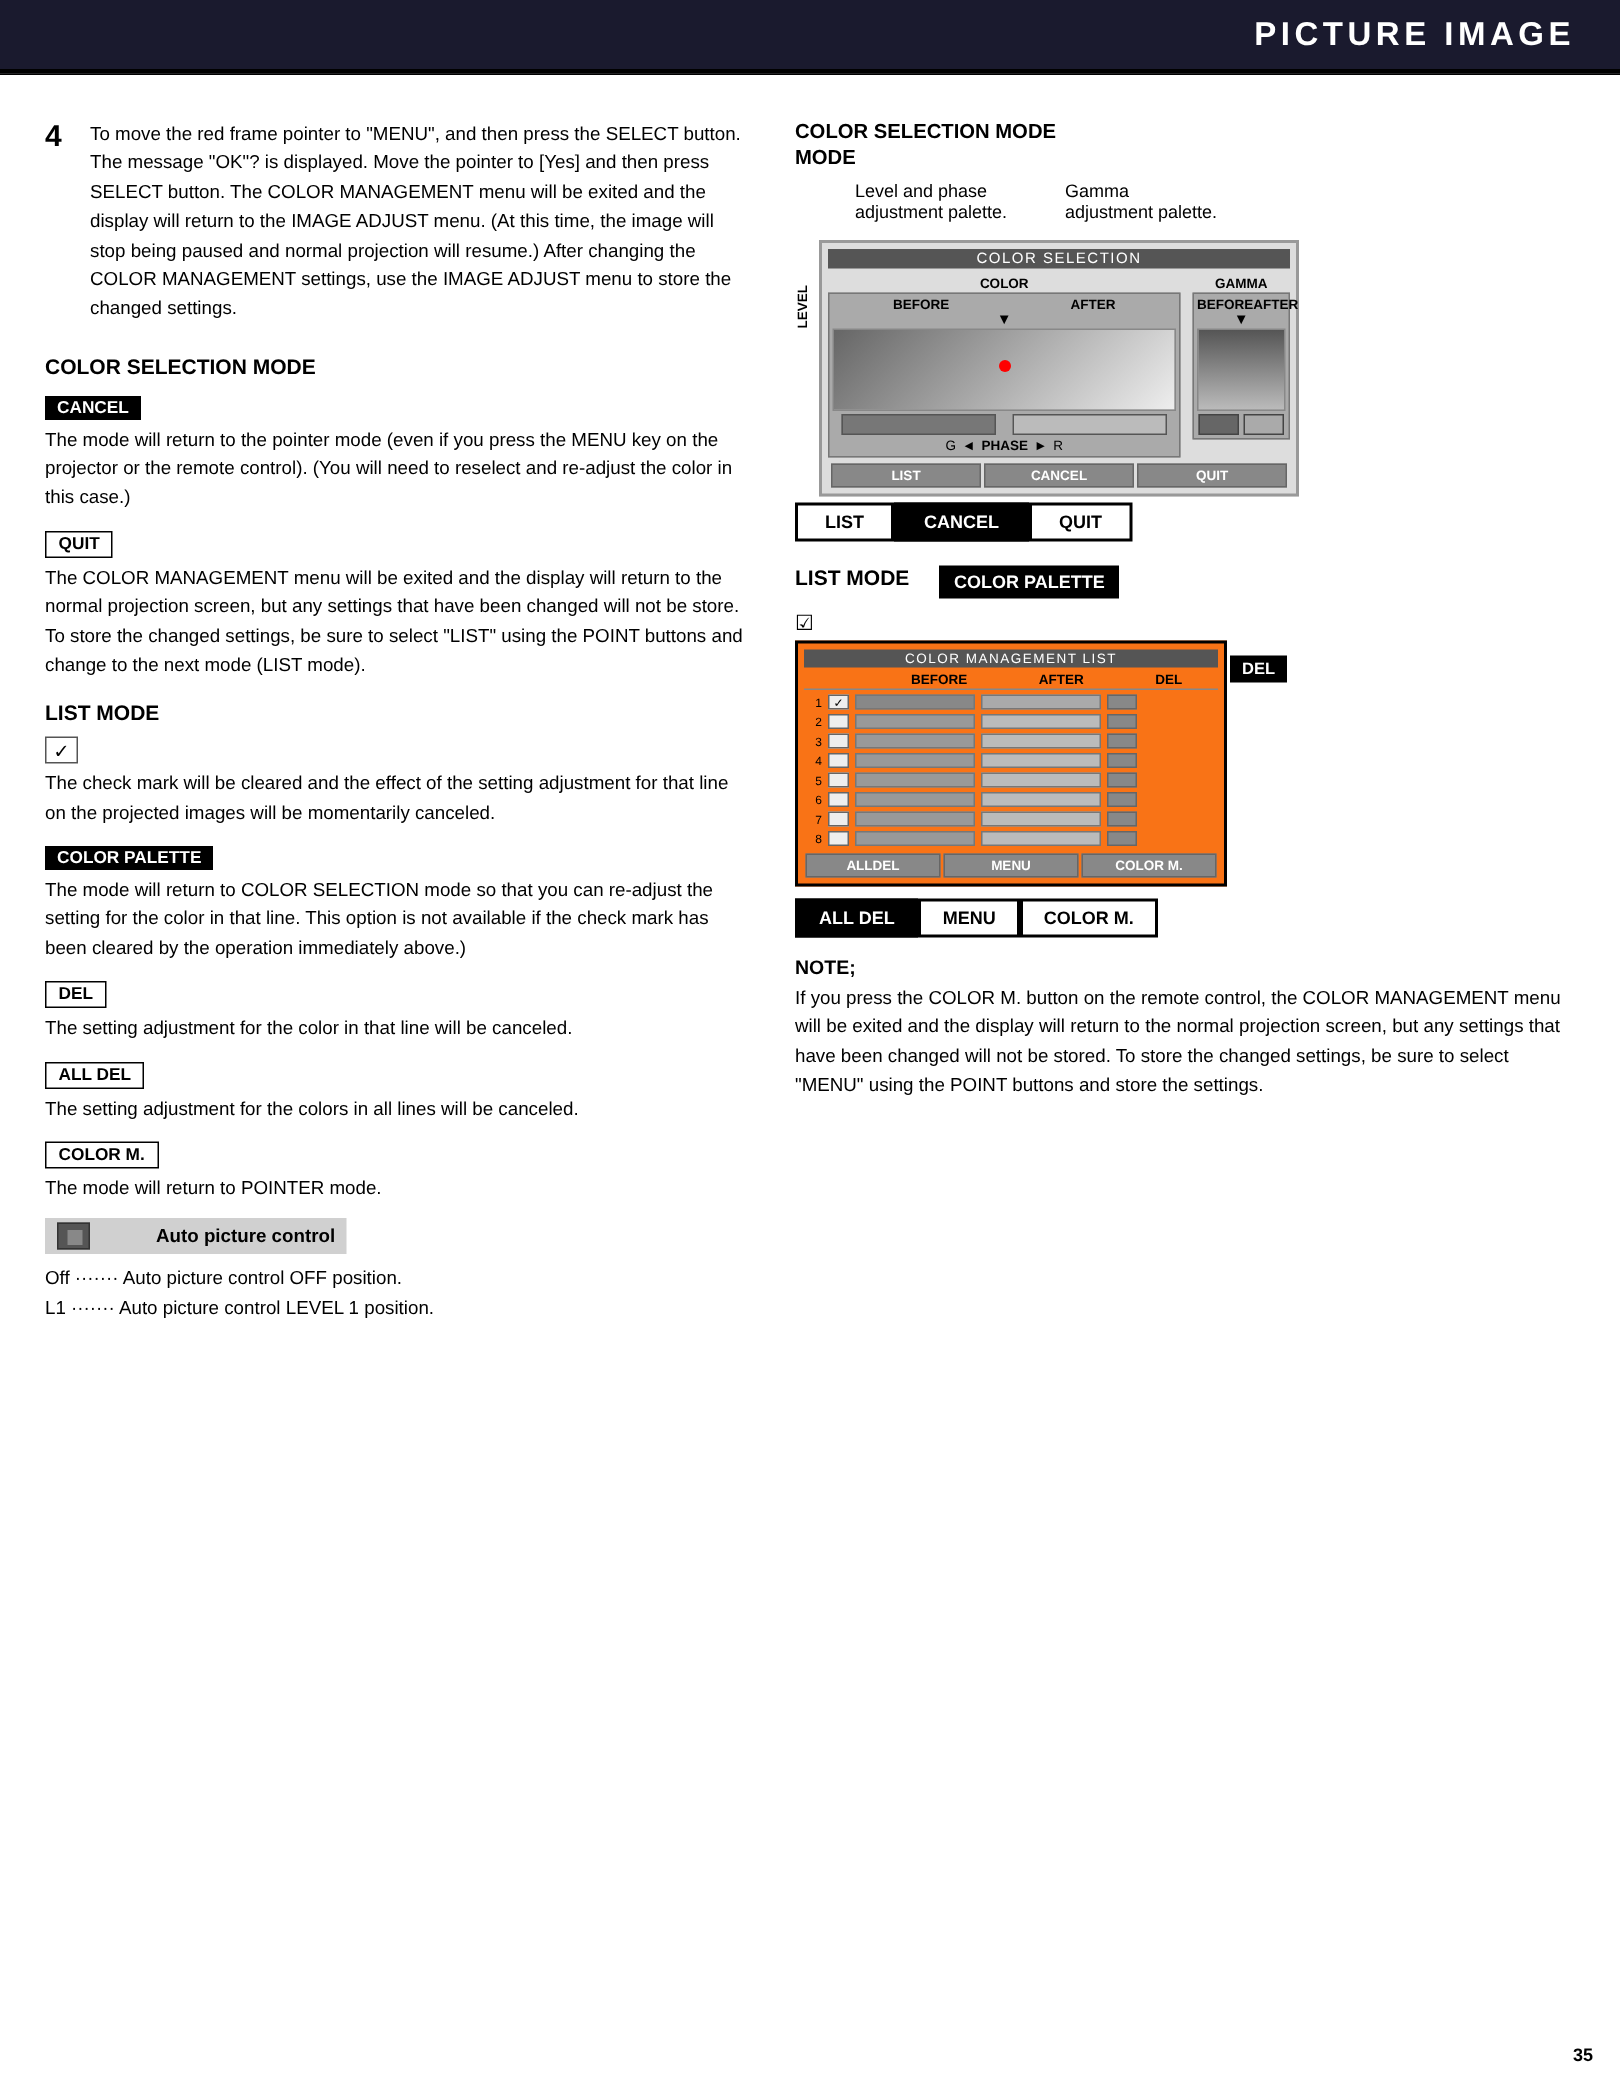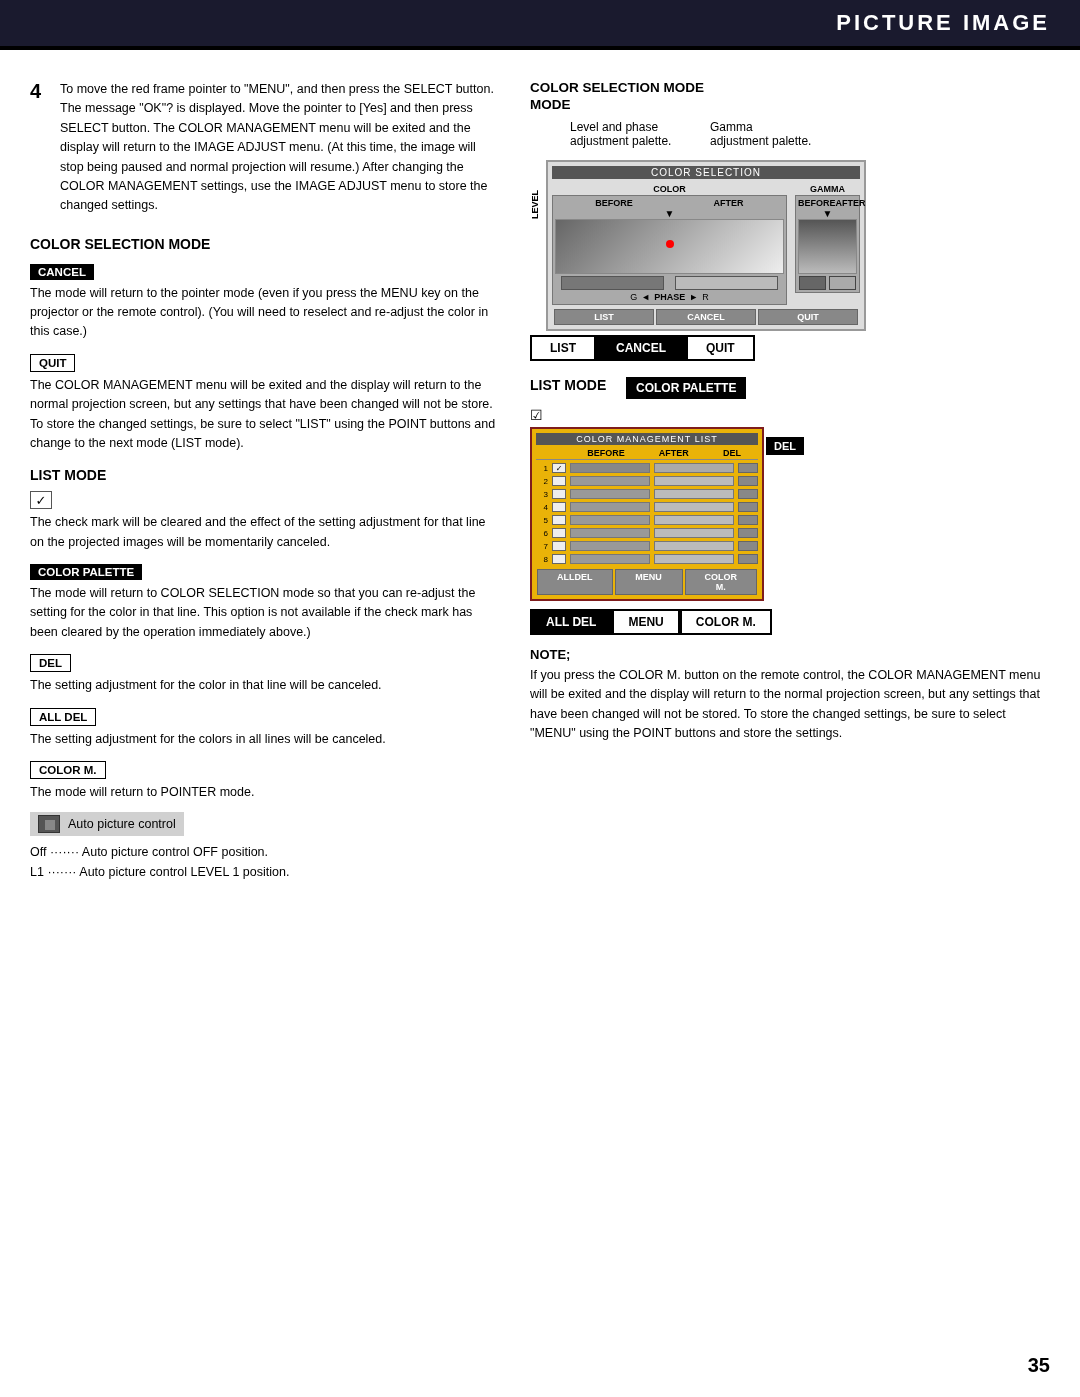--- a/index.html
+++ b/index.html
@@ -133,35 +133,36 @@
       content: '';
       display: block;
       width: 10px;
       height: 10px;
       background: #888;
       position: absolute;
       top: 4px;
       left: 6px;
     }
     .auto-pic-label {
-      font-weight: normal;
+      font-weight: bold;
       font-size: 12.5px;
+      margin-left: 36px;
     }
 
     .auto-pic-list {
       font-size: 12.5px;
       line-height: 1.6;
     }
 
     
     .page-number {
       position: absolute;
       bottom: 20px;
-      right: 30px;
-      font-size: 20px;
+      right: 18px;
+      font-size: 12px;
       font-weight: bold;
     }
 
     
     .palette-container {
       border: 2px solid #999;
       background: #ddd;
       width: 320px;
       position: relative;
       padding: 4px;
@@ -234,23 +235,23 @@
       color: #fff;
       font-weight: bold;
       font-size: 12px;
       padding: 4px 10px;
       min-width: 120px;
       text-align: center;
     }
 
     
     .cm-list-container {
-      border: 2px solid #7f1d1d;
-      background: #eab308;
-      width: 234px;
+      border: 2px solid #000000;
+      background: #f97316;
+      width: 288px;
       position: relative;
       padding: 4px;
       margin-top: 4px;
     }
 
     .cm-list-title {
       background: #555;
       color: #fff;
       font-size: 9px;
       text-align: center;

